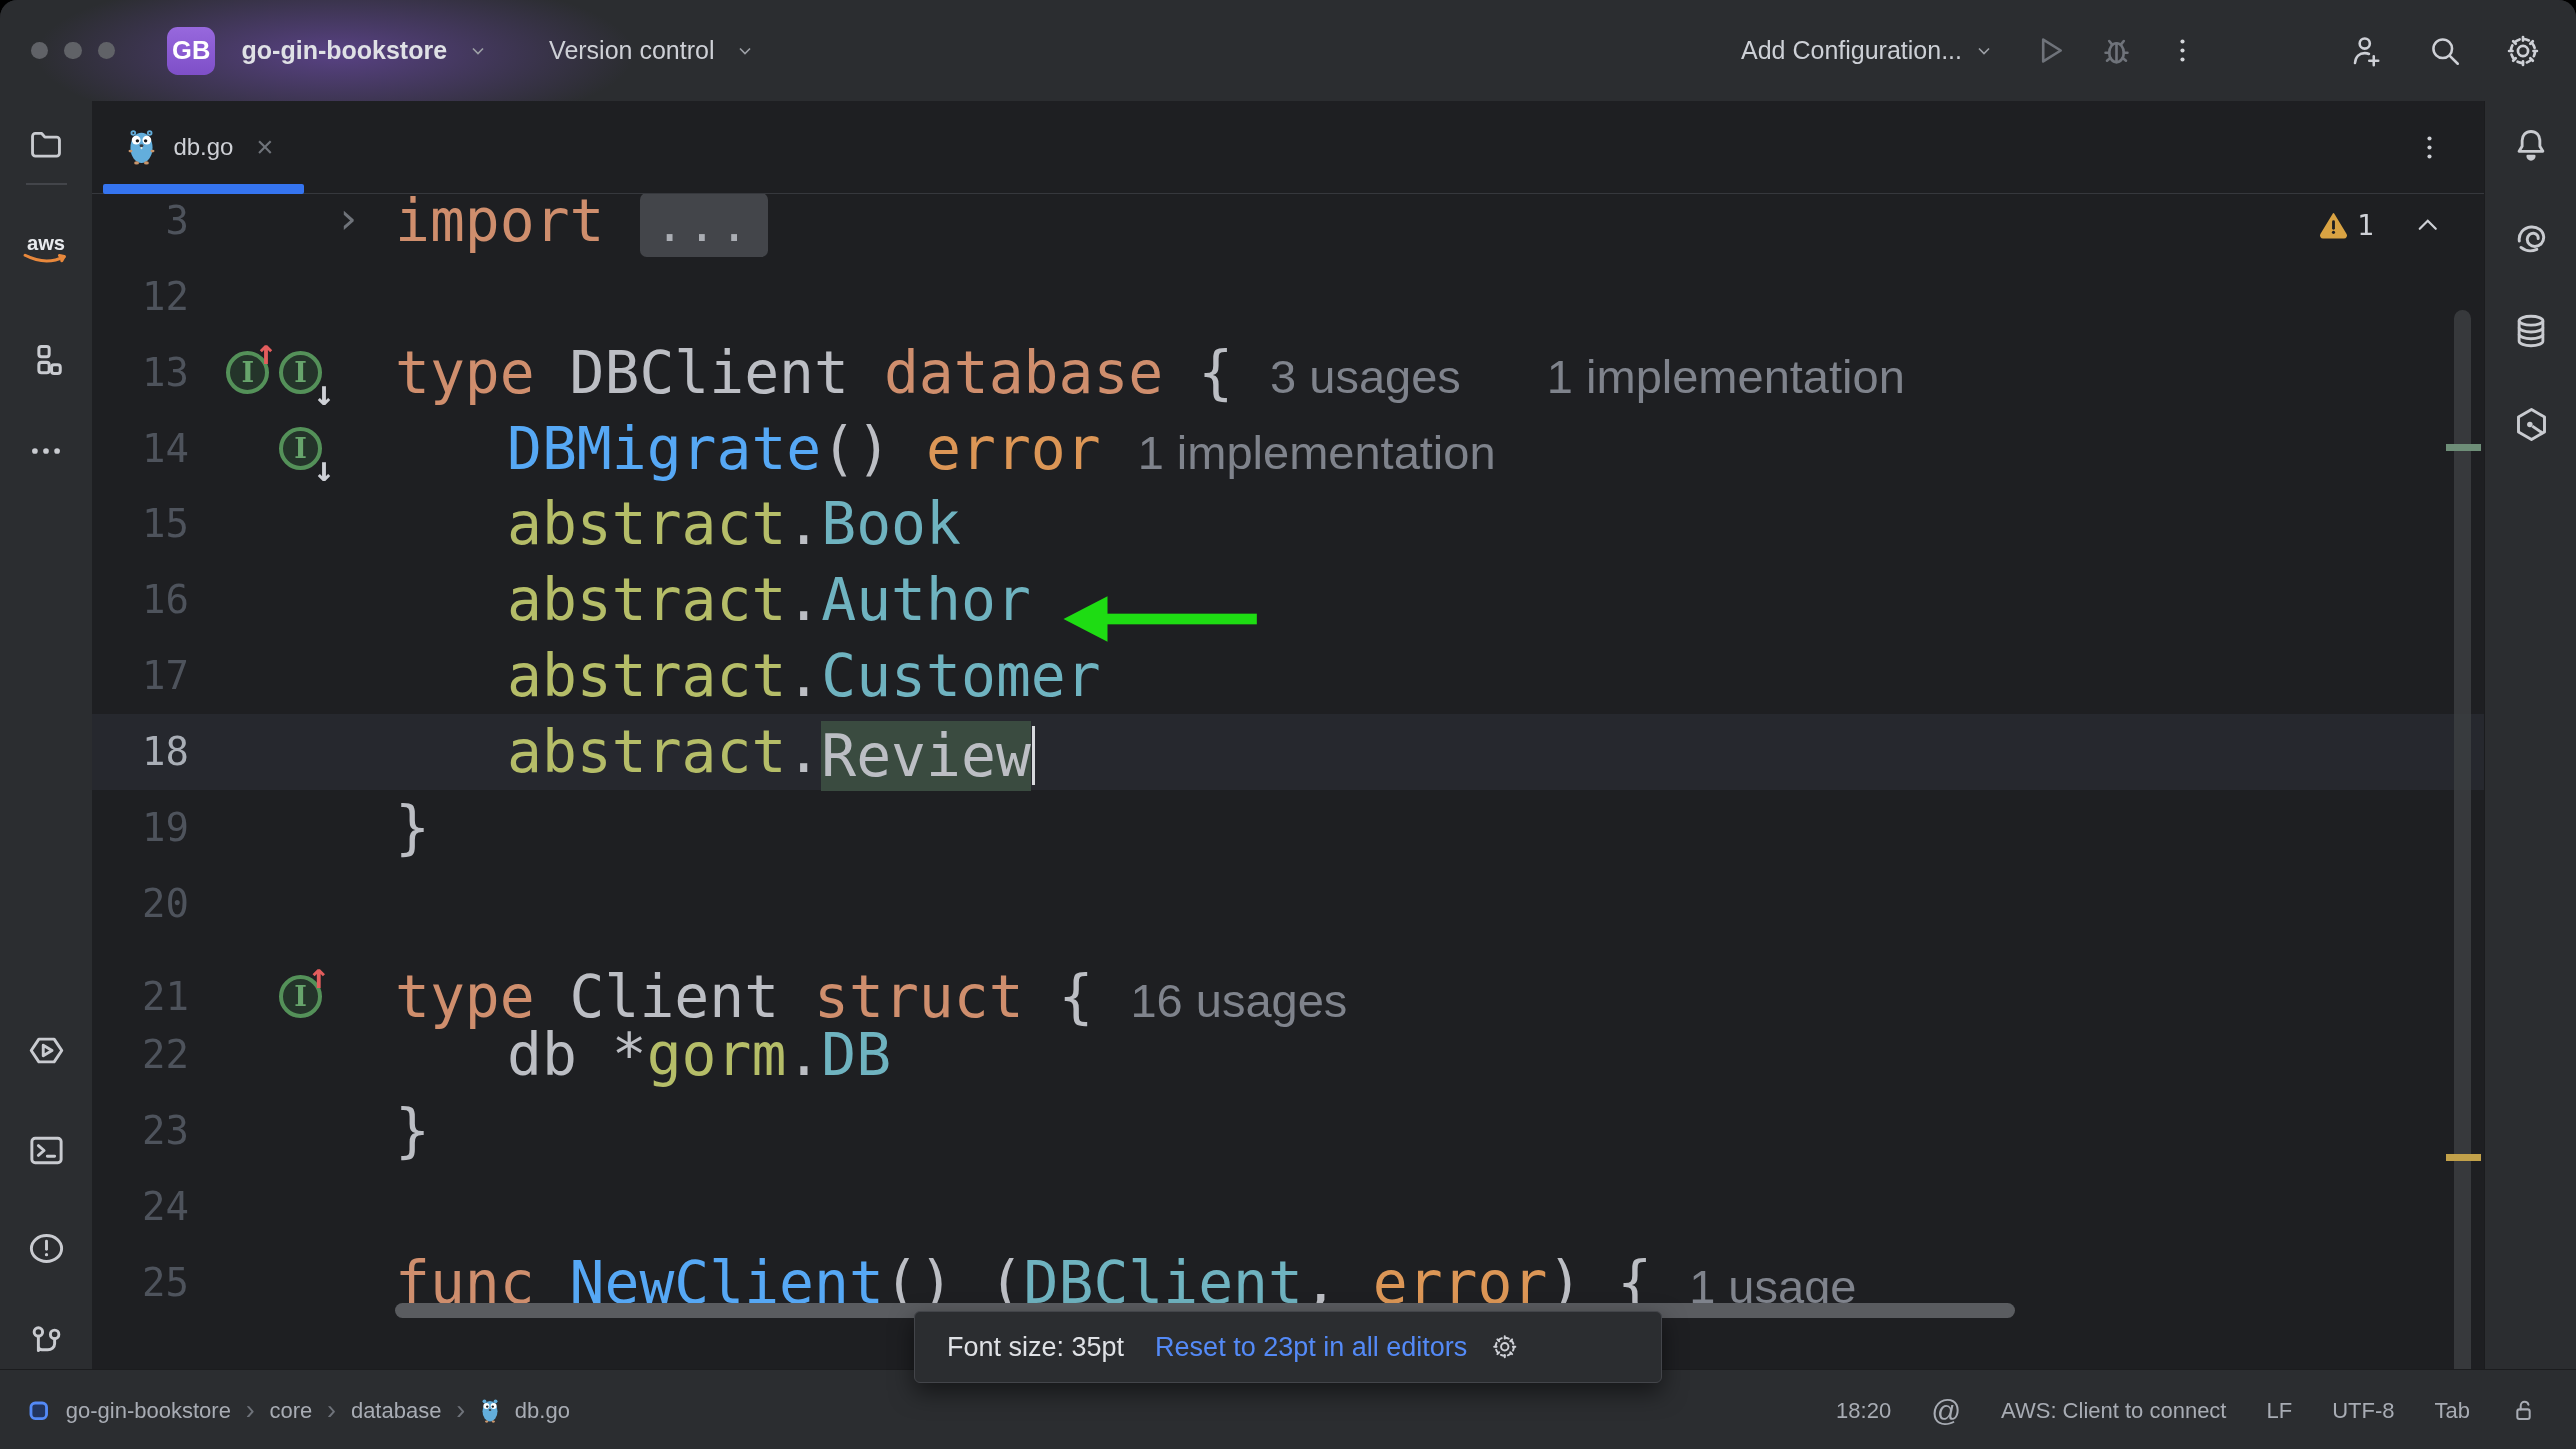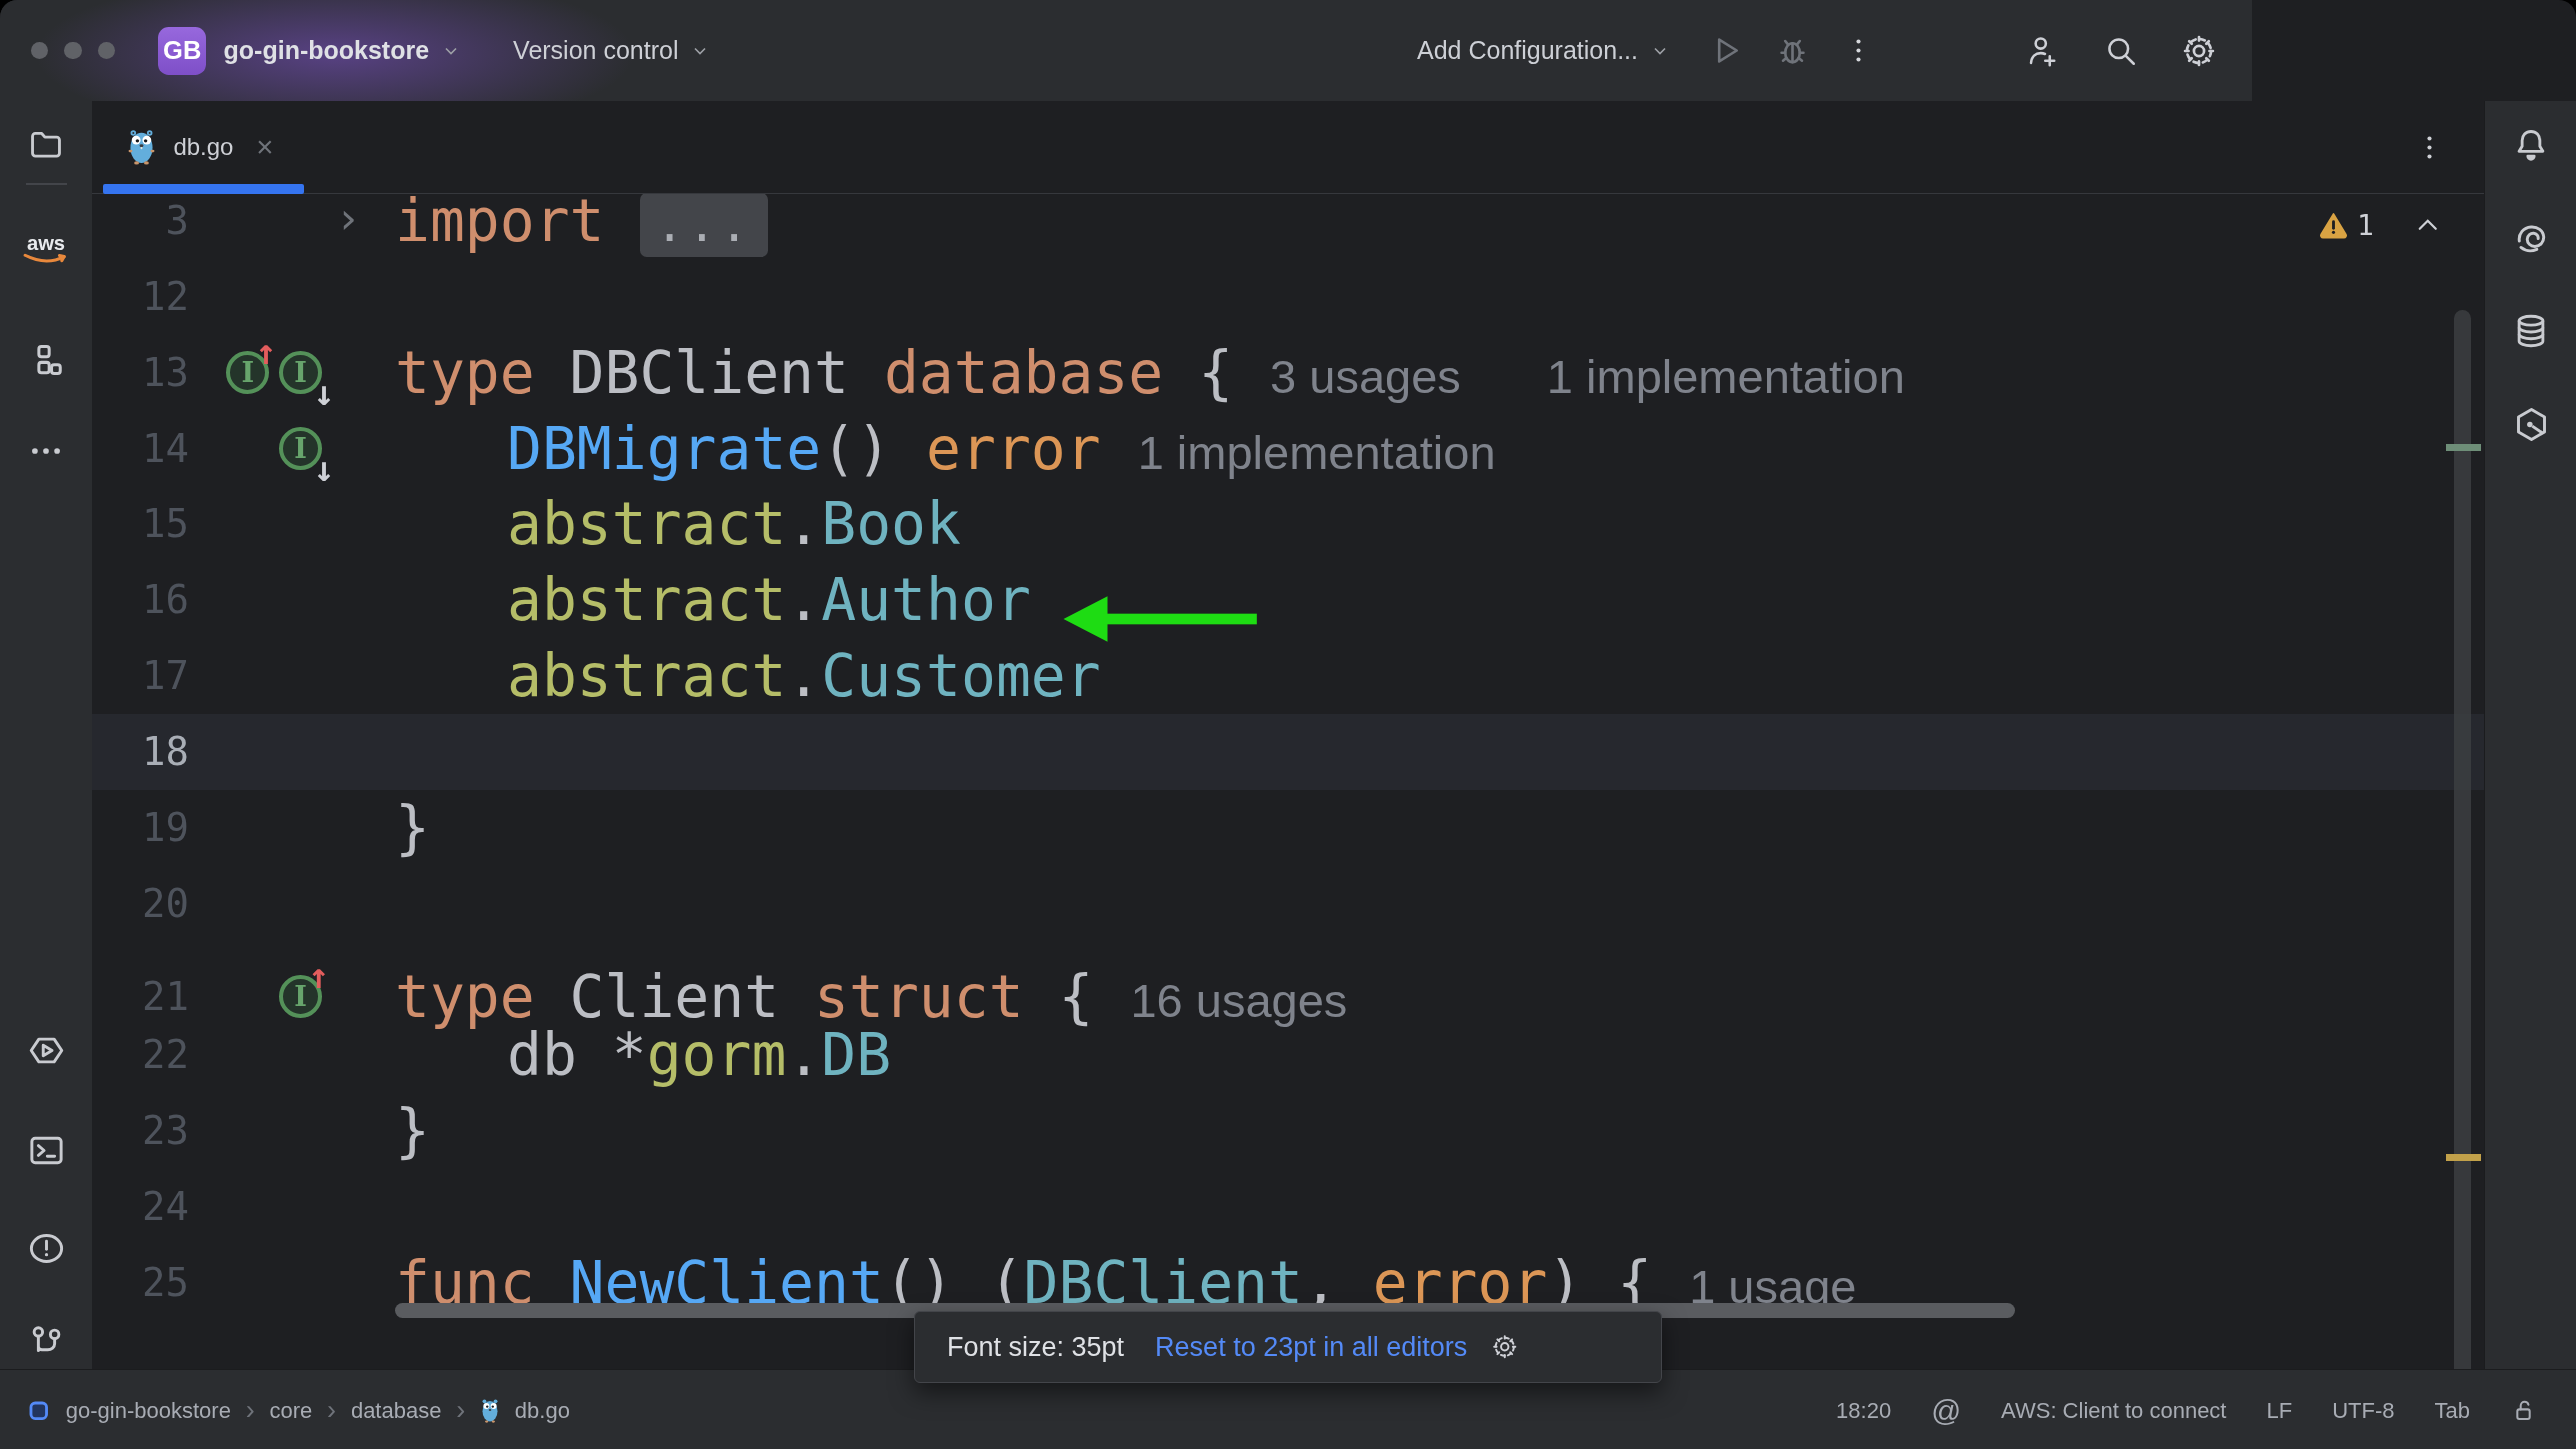--- a/index.html
+++ b/index.html
@@ -1,20 +1,20 @@
 <!DOCTYPE html>
 <html style="font-size:10.7px"><head>
 <meta charset="utf-8">
 <style>
   html,body{margin:0;padding:0;background:#000;width:2576px;height:1449px;overflow:hidden;
     font-family:"Liberation Sans",sans-serif;-webkit-font-smoothing:antialiased;}
   .window{position:relative;width:2576px;height:1449px;background:#1E1F22;border-radius:17.4px 17.4px 0 0;overflow:hidden;}
 
   
-  .topbar{position:absolute;left:0;top:0;width:2252px;height:101px;background:#2B2D30;display:flex;align-items:center;}
+  .topbar{position:absolute;left:0;top:0;width:2576px;height:101px;background:#2B2D30;display:flex;align-items:center;gap:9px;}
   .topbar .glow{position:absolute;left:0;top:0;width:738px;height:101px;pointer-events:none;
     background:radial-gradient(ellipse 416px 114px at 335px 54px,rgba(125,82,200,.55),rgba(125,82,200,0) 72%);}
   .traffic{display:flex;gap:16px;margin-left:31px;z-index:2;}
   .traffic span{width:17.4px;height:17.4px;border-radius:50%;background:#606267;}
   .gb-badge{margin-left:43px;width:48px;height:48px;border-radius:10.7px;z-index:2;
     background:linear-gradient(180deg,#9768DD,#7E4FC8);color:#fff;font-weight:bold;font-size:25.5px;
     display:flex;align-items:center;justify-content:center;}
   .proj-name{margin-left:17.4px;color:#DFE1E5;font-size:25px;font-weight:600;z-index:2;}
   .chev{margin-left:12px;z-index:2;}
   .vcs{margin-left:52px;color:#CED0D6;font-size:25px;z-index:2;}
@@ -333,20 +333,21 @@
           <div class="row" style="top: 368px;">
             <span class="lnum">16</span>
             <div class="ltext"><span class="s-ind"></span><span class="s-pkg">abstract</span><span class="s-pl">.</span><span class="s-typ">Author</span></div>
           </div>
           <div class="row" style="top: 444px;">
             <span class="lnum">17</span>
             <div class="ltext"><span class="s-ind"></span><span class="s-pkg">abstract</span><span class="s-pl">.</span><span class="s-typ">Customer</span></div>
           </div>
           <div class="row active" style="top: 520px;">
             <span class="lnum">18</span>
+            <div class="ltext"><span class="s-ind"></span><span class="s-pkg">abstract</span><span class="s-pl">.</span><span class="s-sel">Review</span><span class="s-caret"></span></div>
           </div>
           <div class="row" style="top: 596px;">
             <span class="lnum">19</span>
             <div class="ltext"><span class="s-pl">}</span></div>
           </div>
           <div class="row" style="top: 672px;">
             <span class="lnum">20</span>
             <div class="ltext"></div>
           </div>
           <div class="row" style="top: 765px;">

